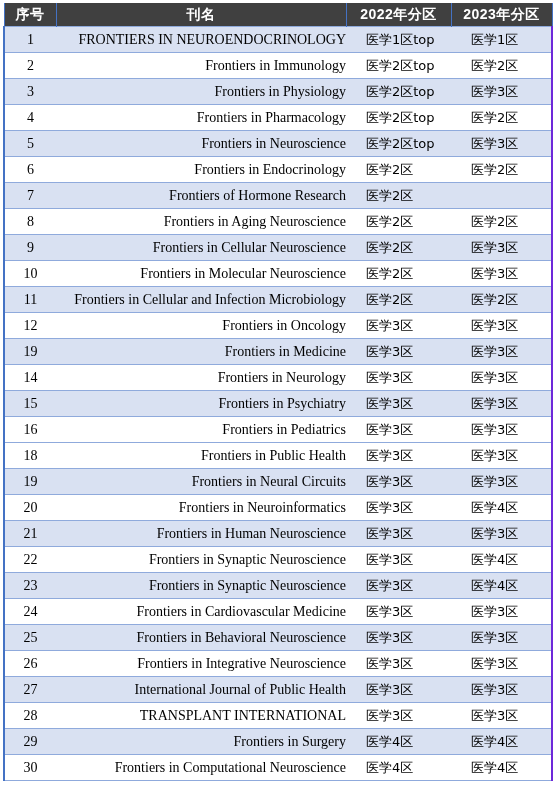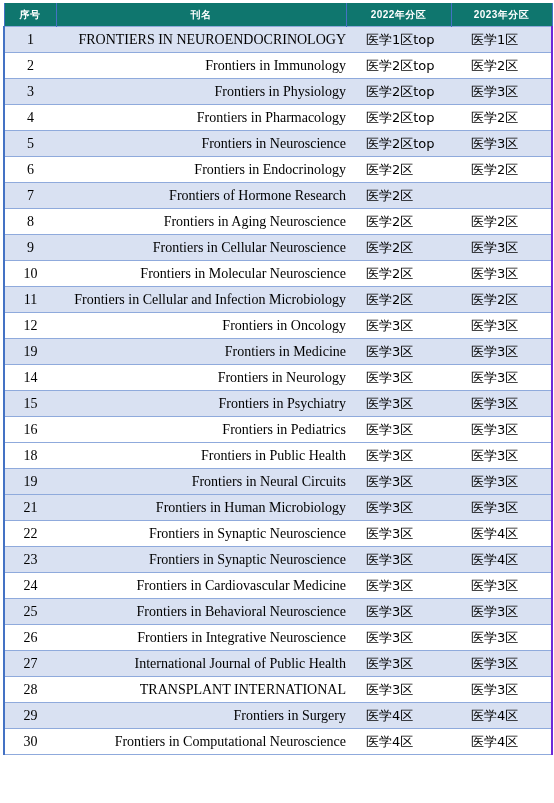--- a/index.html
+++ b/index.html
@@ -29,24 +29,24 @@
     margin: 0 3px;
     background: #ffffff;
   }
 
   table.journal-table col.c-idx   { width: 52px; }
   table.journal-table col.c-name  { width: 290px; }
   table.journal-table col.c-y2022 { width: 105px; }
   table.journal-table col.c-y2023 { width: 101px; }
 
   thead th {
-    background: #0f766e;
+    background: #404040;
     color: #ffffff;
     font-weight: bold;
-    font-size: 10px;
+    font-size: 14px;
     height: 23px;
     line-height: 23px;
     padding: 0;
     text-align: center;
     vertical-align: middle;
     border-left: 1px solid #4472C4;
     border-right: 1px solid #4472C4;
     font-family: "Liberation Sans", "DejaVu Sans", sans-serif;
     letter-spacing: 0.5px;
     white-space: nowrap;
@@ -211,23 +211,29 @@
           <td class="cell-name">Frontiers in Public Health</td>
           <td class="cell-zone"><span class="cjk">医学3区</span></td>
           <td class="cell-zone z-2023"><span class="cjk">医学3区</span></td>
         </tr>
         <tr class="band-a">
           <td class="cell-idx">19</td>
           <td class="cell-name">Frontiers in Neural Circuits</td>
           <td class="cell-zone"><span class="cjk">医学3区</span></td>
           <td class="cell-zone z-2023"><span class="cjk">医学3区</span></td>
         </tr>
+        <tr class="band-b">
+          <td class="cell-idx">20</td>
+          <td class="cell-name">Frontiers in Neuroinformatics</td>
+          <td class="cell-zone"><span class="cjk">医学3区</span></td>
+          <td class="cell-zone z-2023"><span class="cjk">医学4区</span></td>
+        </tr>
         <tr class="band-a">
           <td class="cell-idx">21</td>
-          <td class="cell-name">Frontiers in Human Microbiology</td>
+          <td class="cell-name">Frontiers in Human Neuroscience</td>
           <td class="cell-zone"><span class="cjk">医学3区</span></td>
           <td class="cell-zone z-2023"><span class="cjk">医学3区</span></td>
         </tr>
         <tr class="band-b">
           <td class="cell-idx">22</td>
           <td class="cell-name">Frontiers in Synaptic Neuroscience</td>
           <td class="cell-zone"><span class="cjk">医学3区</span></td>
           <td class="cell-zone z-2023"><span class="cjk">医学4区</span></td>
         </tr>
         <tr class="band-a">

